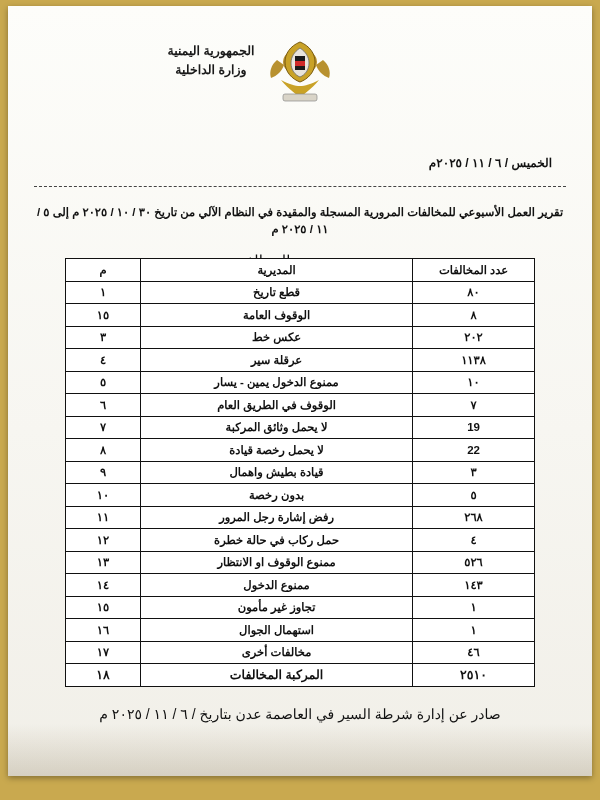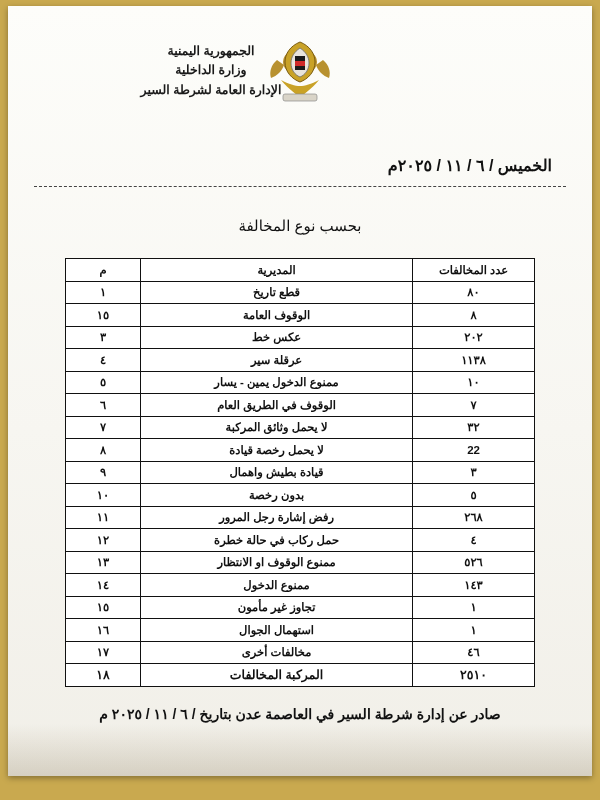--- a/index.html
+++ b/index.html
@@ -54,21 +54,21 @@
   .header-text div {
     font-size: 12.5px;
     font-weight: bold;
     color: #1a1a1a;
     letter-spacing: 0px;
   }
   .date-line {
     position: absolute;
     right: 40px;
     top: 150px;
-    font-size: 16px;
+    font-size: 12px;
     font-weight: bold;
     color: #111;
   }
   .dash-rule {
     position: absolute;
     left: 26px;
     right: 26px;
     top: 180px;
     border-top: 1px dashed #444;
   }
@@ -130,21 +130,21 @@
   tr.total td { font-size: 12.5px; }
 
   
   .footer {
     position: absolute;
     left: 20px;
     right: 20px;
     top: 700px;
     text-align: center;
     font-size: 14px;
-    font-weight: bold;
+    font-weight: normal;
     color: #111;
   }
   .shadow-bottom {
     position: absolute;
     left: 0; right: 0; bottom: 0;
     height: 52px;
     background: linear-gradient(180deg, rgba(200,190,170,0) 0%, rgba(150,135,105,0.30) 100%);
     pointer-events: none;
   }
 </style>
@@ -165,28 +165,28 @@
           <rect x="38" y="34" width="10" height="4" fill="#1a1a1a"></rect>
           <path d="M20 28 C14 33 12 40 14 46 C20 44 25 39 27 33 Z" fill="#b8912f"></path>
           <path d="M66 28 C72 33 74 40 72 46 C66 44 61 39 59 33 Z" fill="#b8912f"></path>
           <path d="M24 48 C32 58 40 62 43 66 C46 62 54 58 62 48 C54 52 48 54 43 54 C38 54 32 52 24 48 Z" fill="#c9a227"></path>
           <rect x="26" y="62" width="34" height="7" rx="2" fill="#d9d4c8" stroke="#8a8a8a" stroke-width="0.7"></rect>
         </svg>
       </div>
       <div class="header-text">
         <div>الجمهورية اليمنية</div>
         <div>وزارة الداخلية</div>
-        <div>الإدارة العامة لشرطة السير</div>
       </div>
     </div>
 
     <div class="date-line">الخميس / ٦ / ١١ / ٢٠٢٥م</div>
     <div class="dash-rule"></div>
 
     <div class="title-block">
+      <div class="title-main">تقرير العمل الأسبوعي للمخالفات المرورية المسجلة والمقيدة في النظام الآلي  من تاريخ ٣٠ / ١٠ / ٢٠٢٥ م إلى ٥ / ١١ / ٢٠٢٥ م</div>
       <div class="title-sub">بحسب نوع المخالفة</div>
     </div>
 
     <div class="table-wrap">
       <table class="report">
         <colgroup>
           <col class="c-count">
           <col class="c-name">
           <col class="c-num">
         </colgroup>
@@ -222,21 +222,21 @@
               <td class="red-row">١٠</td>
               <td class="red-row">ممنوع الدخول يمين - يسار</td>
               <td class="red-row">٥</td>
             </tr>
             <tr>
               <td>٧</td>
               <td>الوقوف في الطريق العام</td>
               <td>٦</td>
             </tr>
             <tr>
-              <td>٣٢</td>
+              <td>19</td>
               <td>لا يحمل وثائق المركبة</td>
               <td>٧</td>
             </tr>
             <tr>
               <td>22</td>
               <td>لا يحمل رخصة قيادة</td>
               <td>٨</td>
             </tr>
             <tr>
               <td>٣</td>

